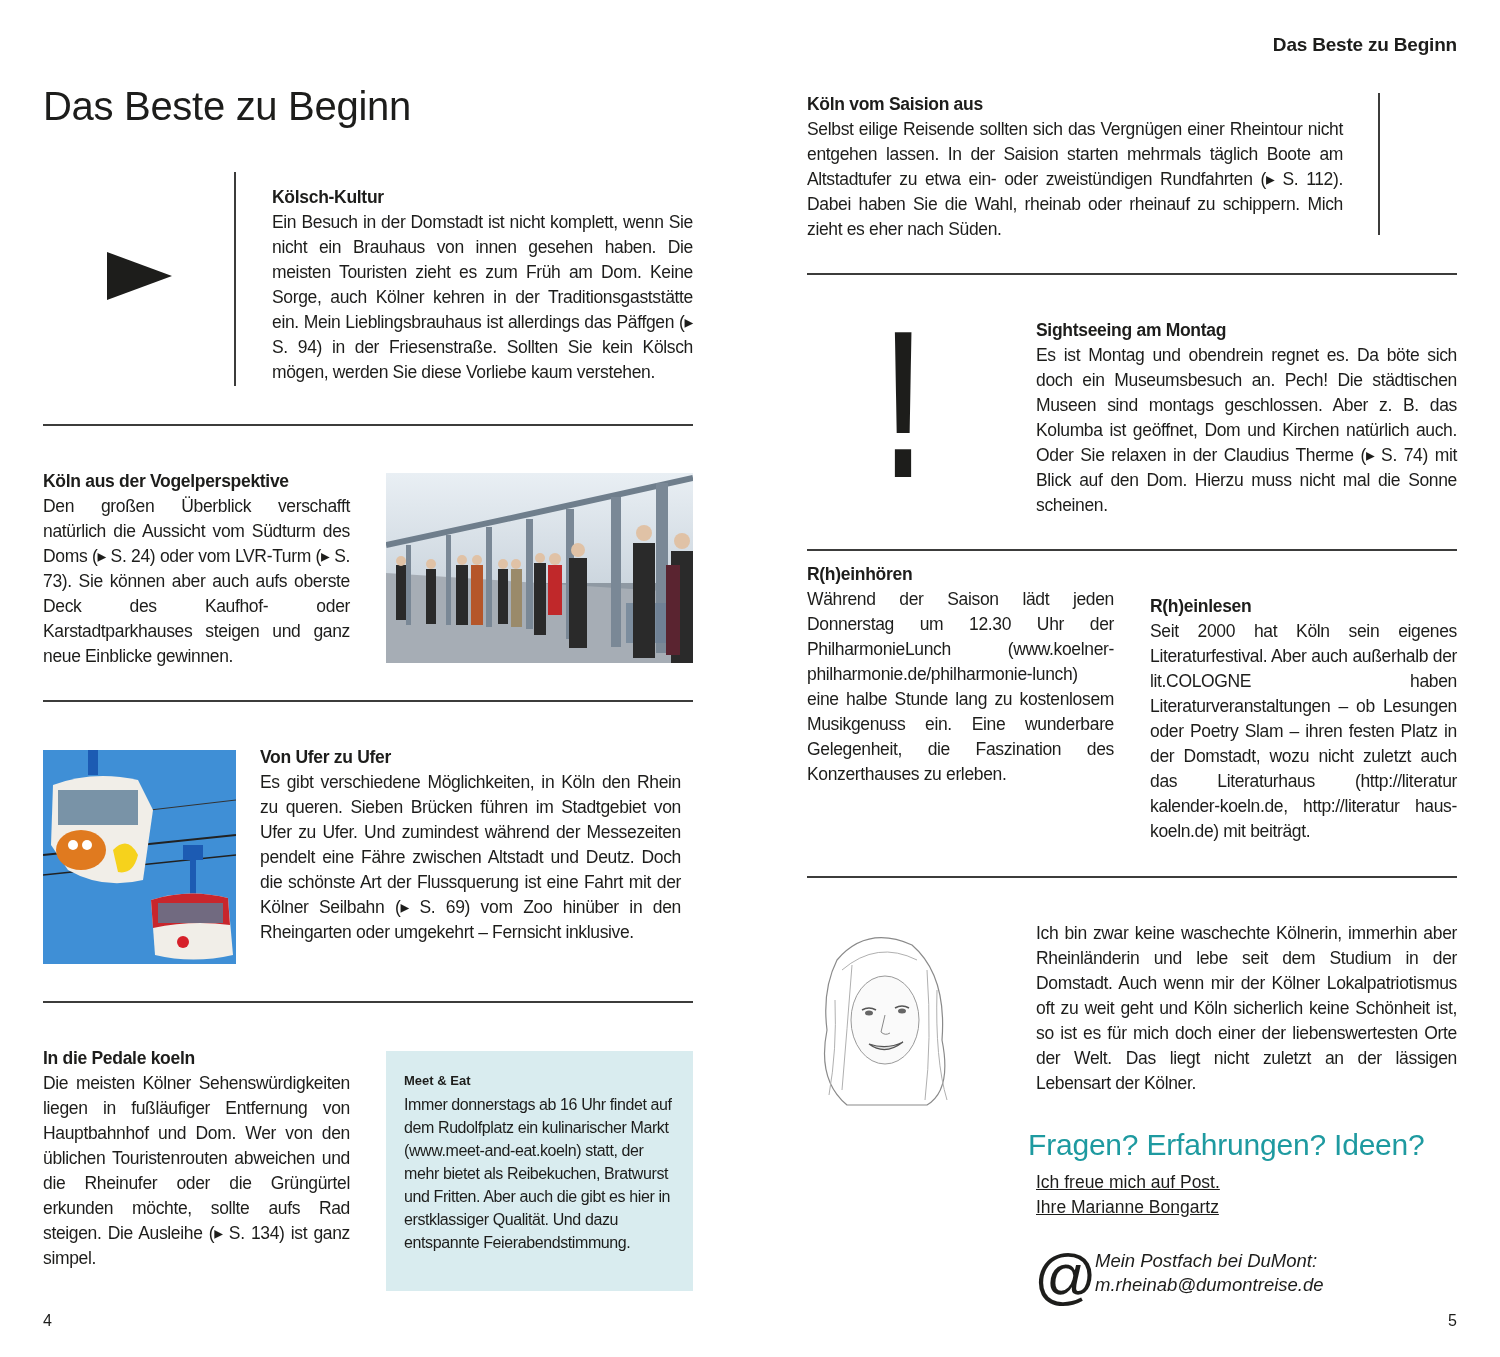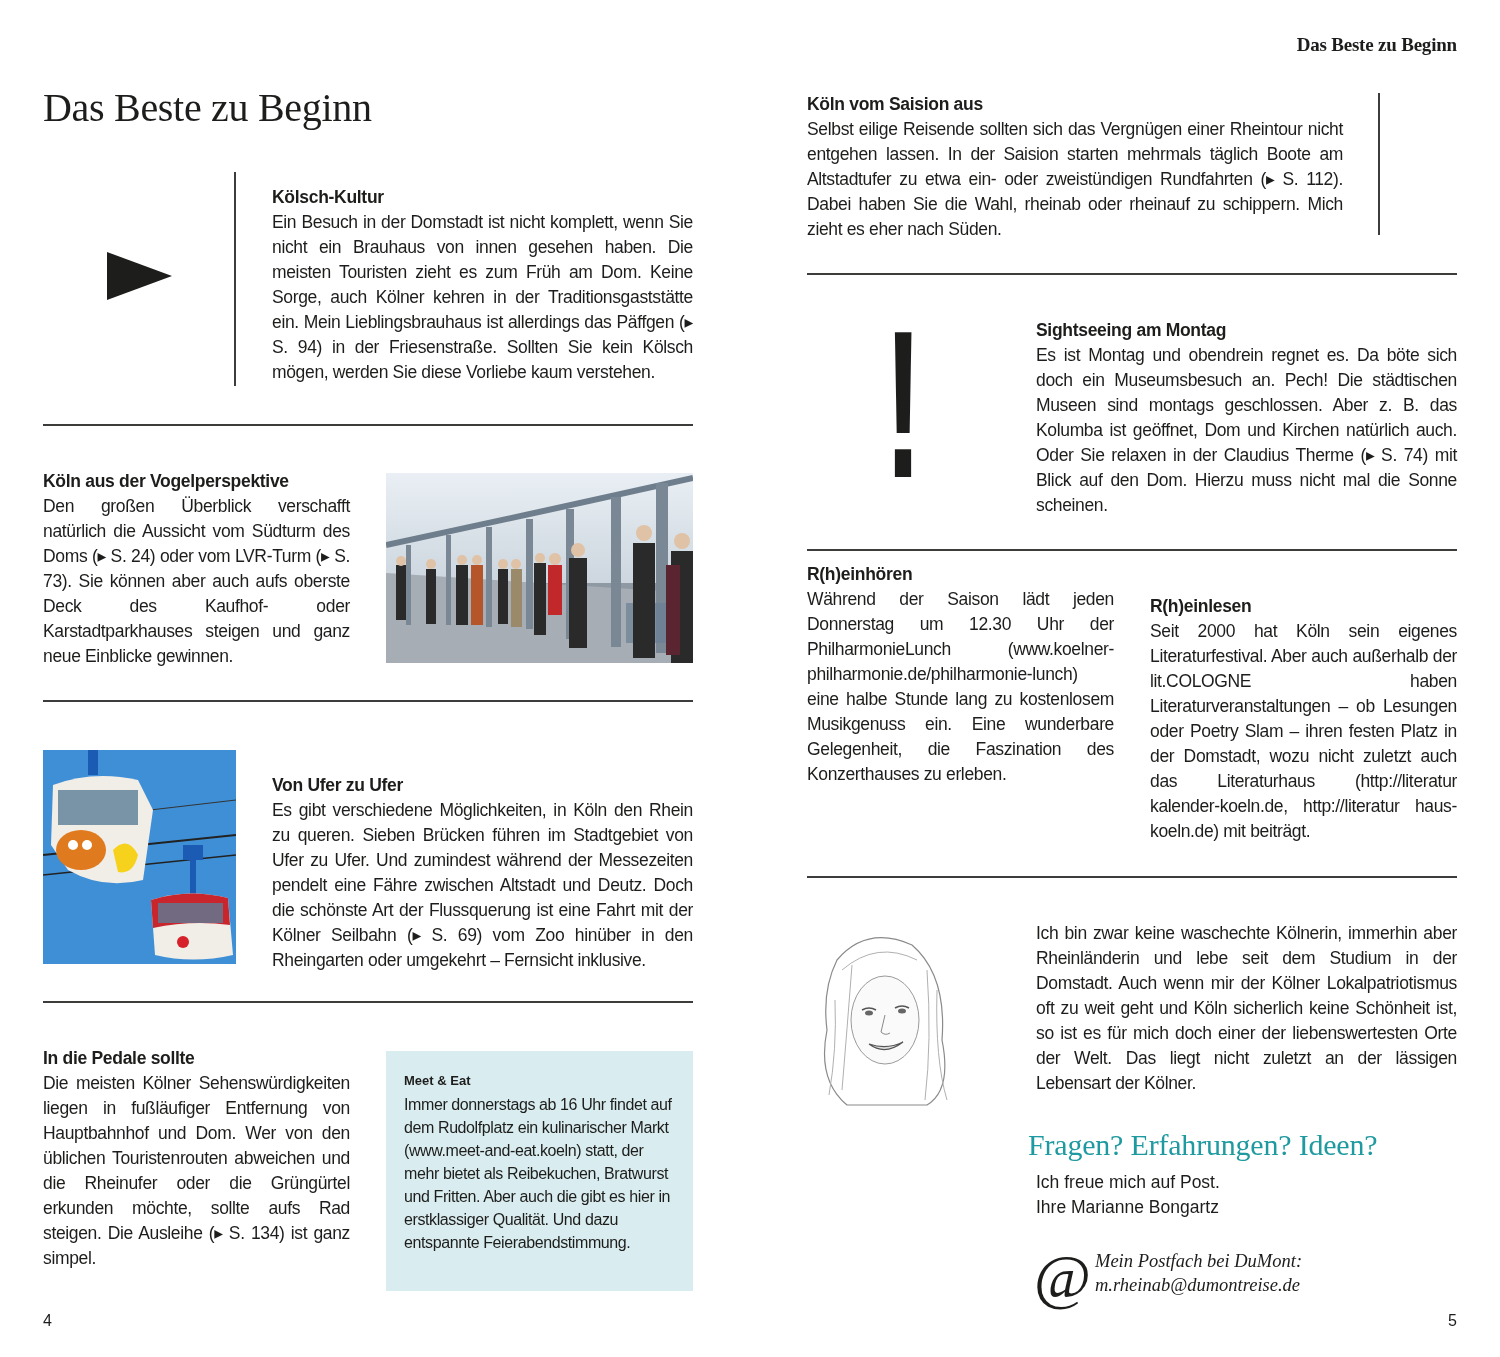--- a/index.html
+++ b/index.html
@@ -1,31 +1,31 @@
 <!DOCTYPE html>
 <html><head>
 <meta charset="utf-8">
 <style>
   html, body { margin:0; padding:0; background:#ffffff; }
   body { width:1500px; height:1357px; position:relative; overflow:hidden; color:#1d1d1b;
          font-family:"Liberation Sans", "DejaVu Sans", sans-serif; }
   .abs { position:absolute; }
-  .serif { font-family:Liberation Serif, serif; }
+  .serif { font-family:Liberation Sans, sans-serif; }
   .running-head { right:43px; top:34px; font-size:19px; font-weight:bold; letter-spacing:-0.2px; }
   .page-title { left:43px; top:84px; font-size:40px; font-weight:normal; letter-spacing:-0.3px; }
   .block h3 { margin:0; font-size:17.5px; font-weight:bold; line-height:25px; letter-spacing:-0.3px; }
   .block p { margin:0; font-size:17.5px; line-height:25px; text-align:justify; letter-spacing:-0.35px; }
   .rule { height:2px; background:#3c3c3b; }
   .vline { width:2px; background:#3c3c3b; }
   .page-num { font-size:16px; }
   .meet-box { background:#d9ecef; }
   .meet-box h3 { margin:0; font-size:13px; font-weight:bold; line-height:24px; }
   .meet-box p { margin:0; font-size:16px; line-height:23px; letter-spacing:-0.4px; text-align:left; }
   .fragen { font-size:30px; color:#1e9aa0; letter-spacing:-0.2px; }
-  .closing p { margin:0; font-size:17.5px; line-height:25px; }
+  .closing p { margin:0; font-size:17.5px; line-height:25px;text-decoration:underline; }
   .mail { font-style:italic; font-size:18.5px; line-height:24px; }
   .at-icon { font-size:62px; line-height:62px; font-weight:normal; }
   .excl { font-size:210px; font-weight:bold; line-height:1; transform:scaleX(0.55); transform-origin:left top; }
   .photo { overflow:hidden; }
 </style>
 </head>
 <body>
 
 <div class="abs serif running-head">Das Beste zu Beginn</div>
 <h1 class="abs serif page-title" style="margin:0;">Das Beste zu Beginn</h1>
@@ -109,28 +109,28 @@
       <circle cx="44" cy="95" r="5" fill="#fff"></circle>
     <path d="M70 100 Q85 85 95 105 Q90 125 75 122 Z" fill="#f6d21c"></path>
     <rect x="140" y="95" width="20" height="15" fill="#1c5bb3"></rect>
     <rect x="147" y="110" width="6" height="40" fill="#1c5bb3"></rect>
     <path d="M108 150 Q145 138 185 148 L190 205 Q150 214 112 205 Z" fill="#f1eee8"></path>
     <path d="M108 150 Q145 138 185 148 L187 175 Q148 170 110 178 Z" fill="#c8262c"></path>
     <rect x="115" y="153" width="65" height="20" fill="#5b7c96" opacity="0.8"></rect>
     <circle cx="140" cy="192" r="6" fill="#d6202a"></circle>
   </svg>
 </div>
-<div class="abs block" style="left:272px; top:745px; width:421px;margin-top:28px;">
+<div class="abs block" style="left:260px; top:745px; width:421px;">
   <h3>Von Ufer zu Ufer</h3>
   <p>Es gibt verschiedene Möglichkeiten, in Köln den Rhein zu queren. Sieben Brücken führen im Stadtgebiet von Ufer zu Ufer. Und zumindest während der Messezeiten pendelt eine Fähre zwischen Altstadt und Deutz. Doch die schönste Art der Flussquerung ist eine Fahrt mit der Kölner Seilbahn (▸ S. 69) vom Zoo hinüber in den Rheingarten oder umgekehrt – Fernsicht inklusive.</p>
 </div>
 <div class="abs rule" style="left:43px; top:1001px; width:650px;"></div>
 
 <div class="abs block" style="left:43px; top:1046px; width:307px;">
-  <h3>In die Pedale sollte</h3>
+  <h3>In die Pedale koeln</h3>
   <p>Die meisten Kölner Sehenswürdigkeiten liegen in fußläufiger Entfernung von Hauptbahnhof und Dom. Wer von den üblichen Touristenrouten abweichen und die Rheinufer oder die Grüngürtel erkunden möchte, sollte aufs Rad steigen. Die Ausleihe (▸ S. 134) ist ganz simpel.</p>
 </div>
 
 <div class="abs meet-box" style="left:386px; top:1051px; width:307px; height:240px;">
   <div style="padding:18px 18px 0 18px;">
     <h3>Meet &amp; Eat</h3>
     <p>Immer donnerstags ab 16 Uhr findet auf dem Rudolfplatz ein kulinarischer Markt (www.meet-and-eat.koeln) statt, der mehr bietet als Reibekuchen, Bratwurst und Fritten. Aber auch die gibt es hier in erstklassiger Qualität. Und dazu entspannte Feierabendstimmung.</p>
   </div>
 </div>
 

